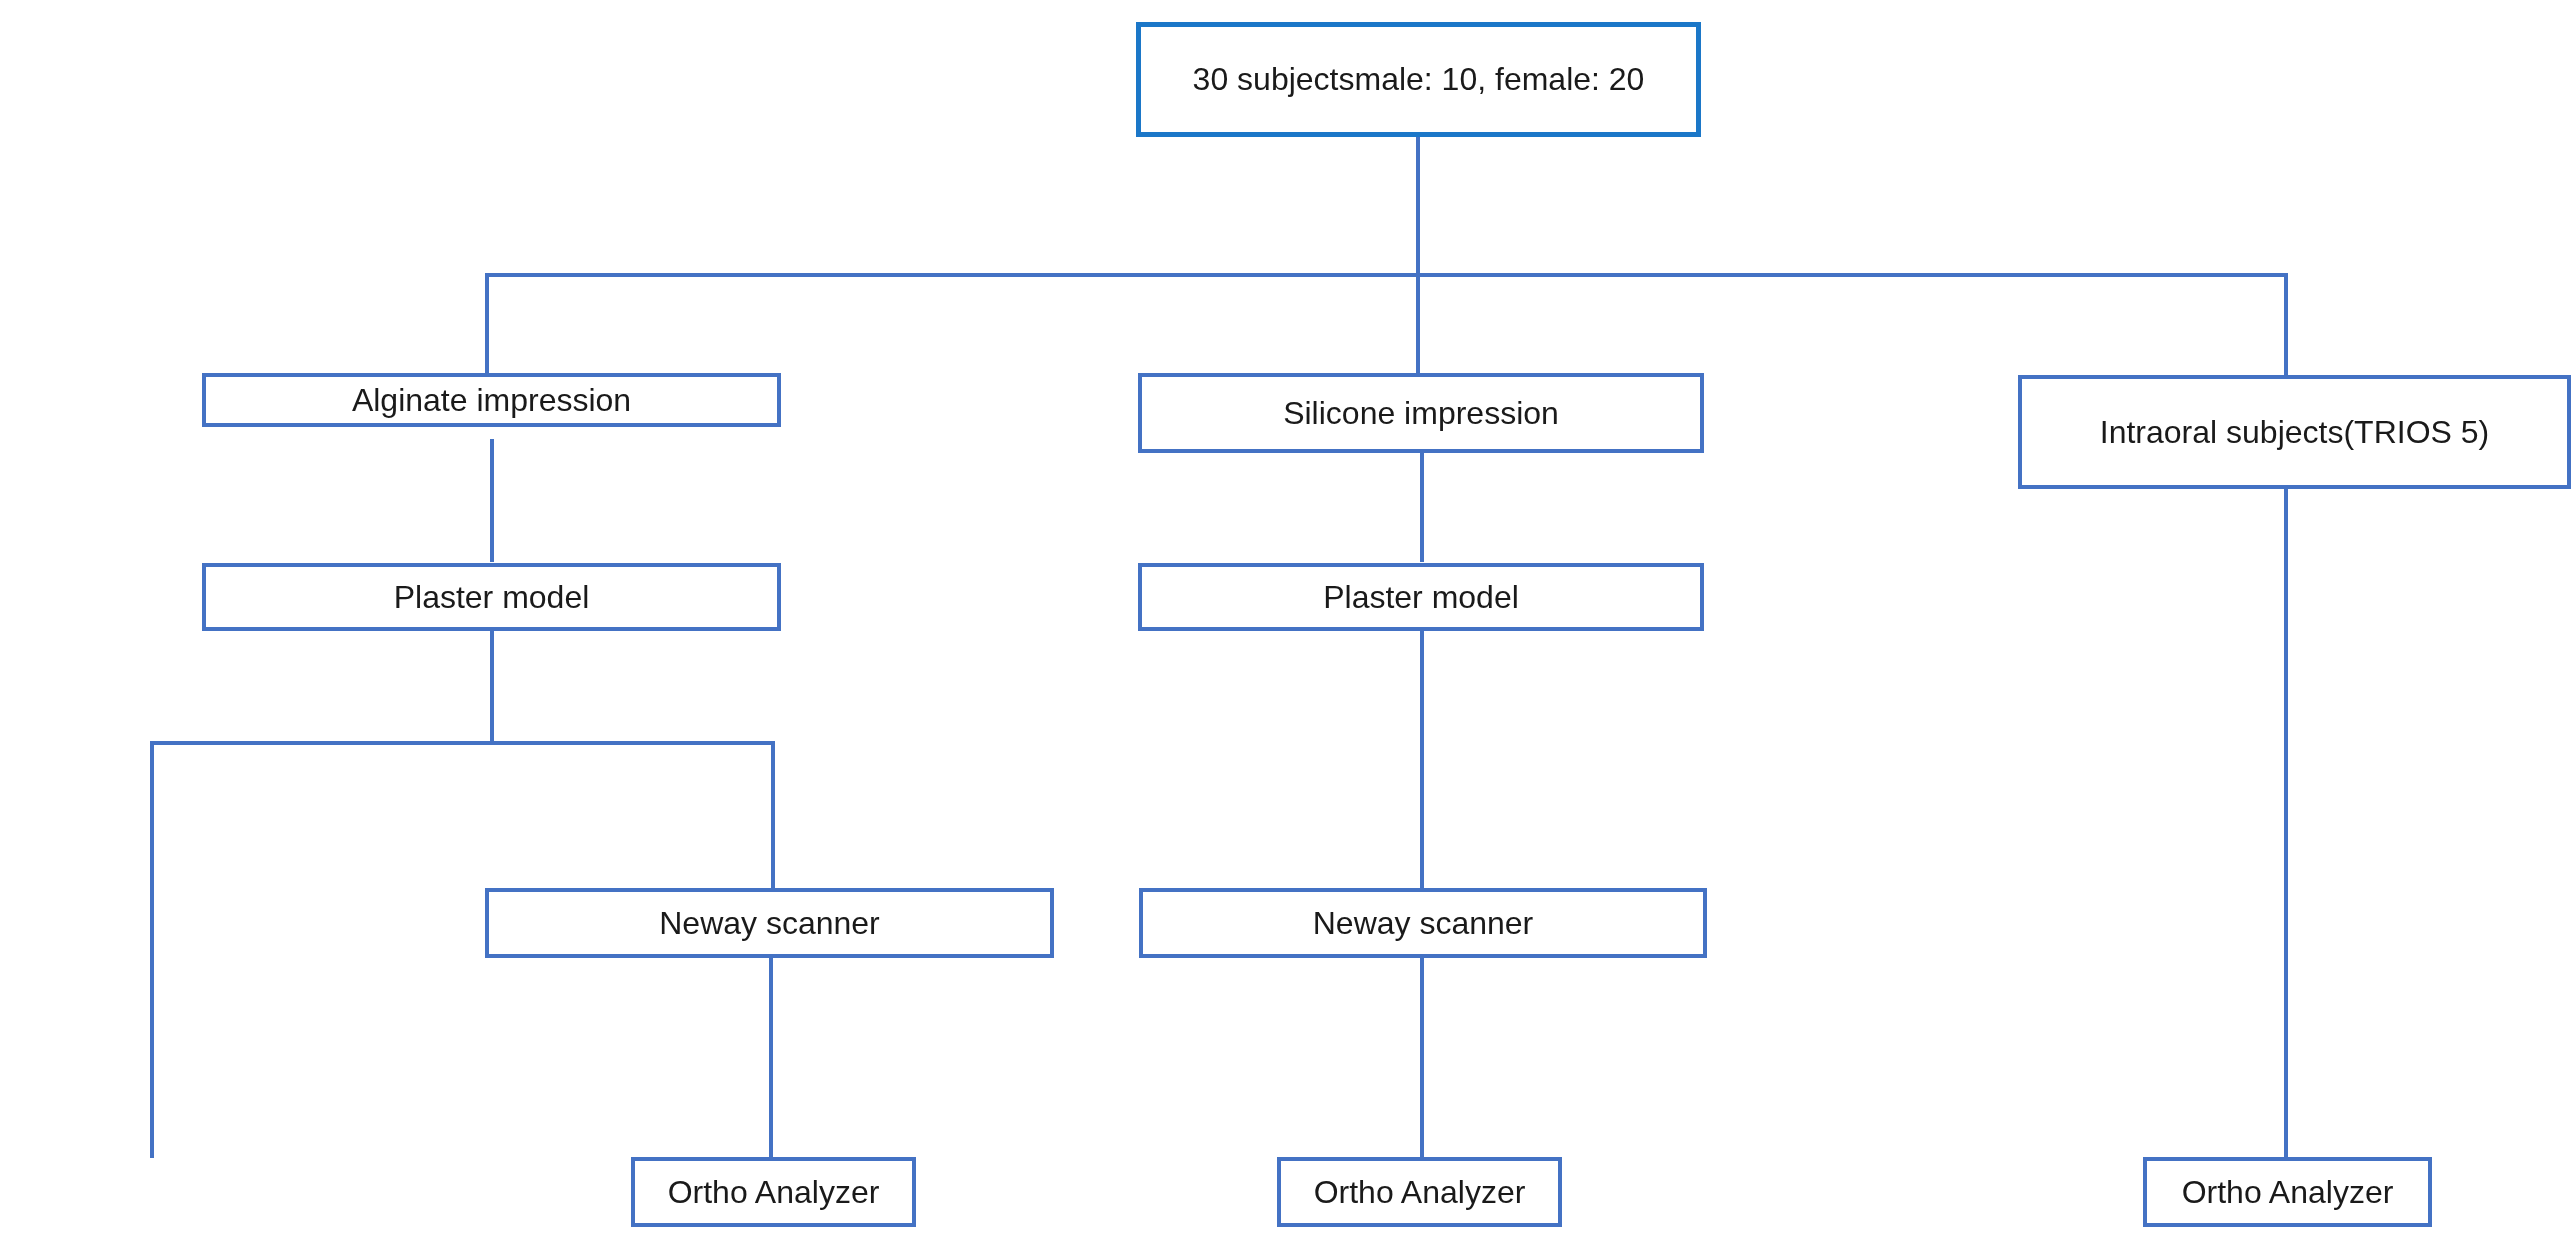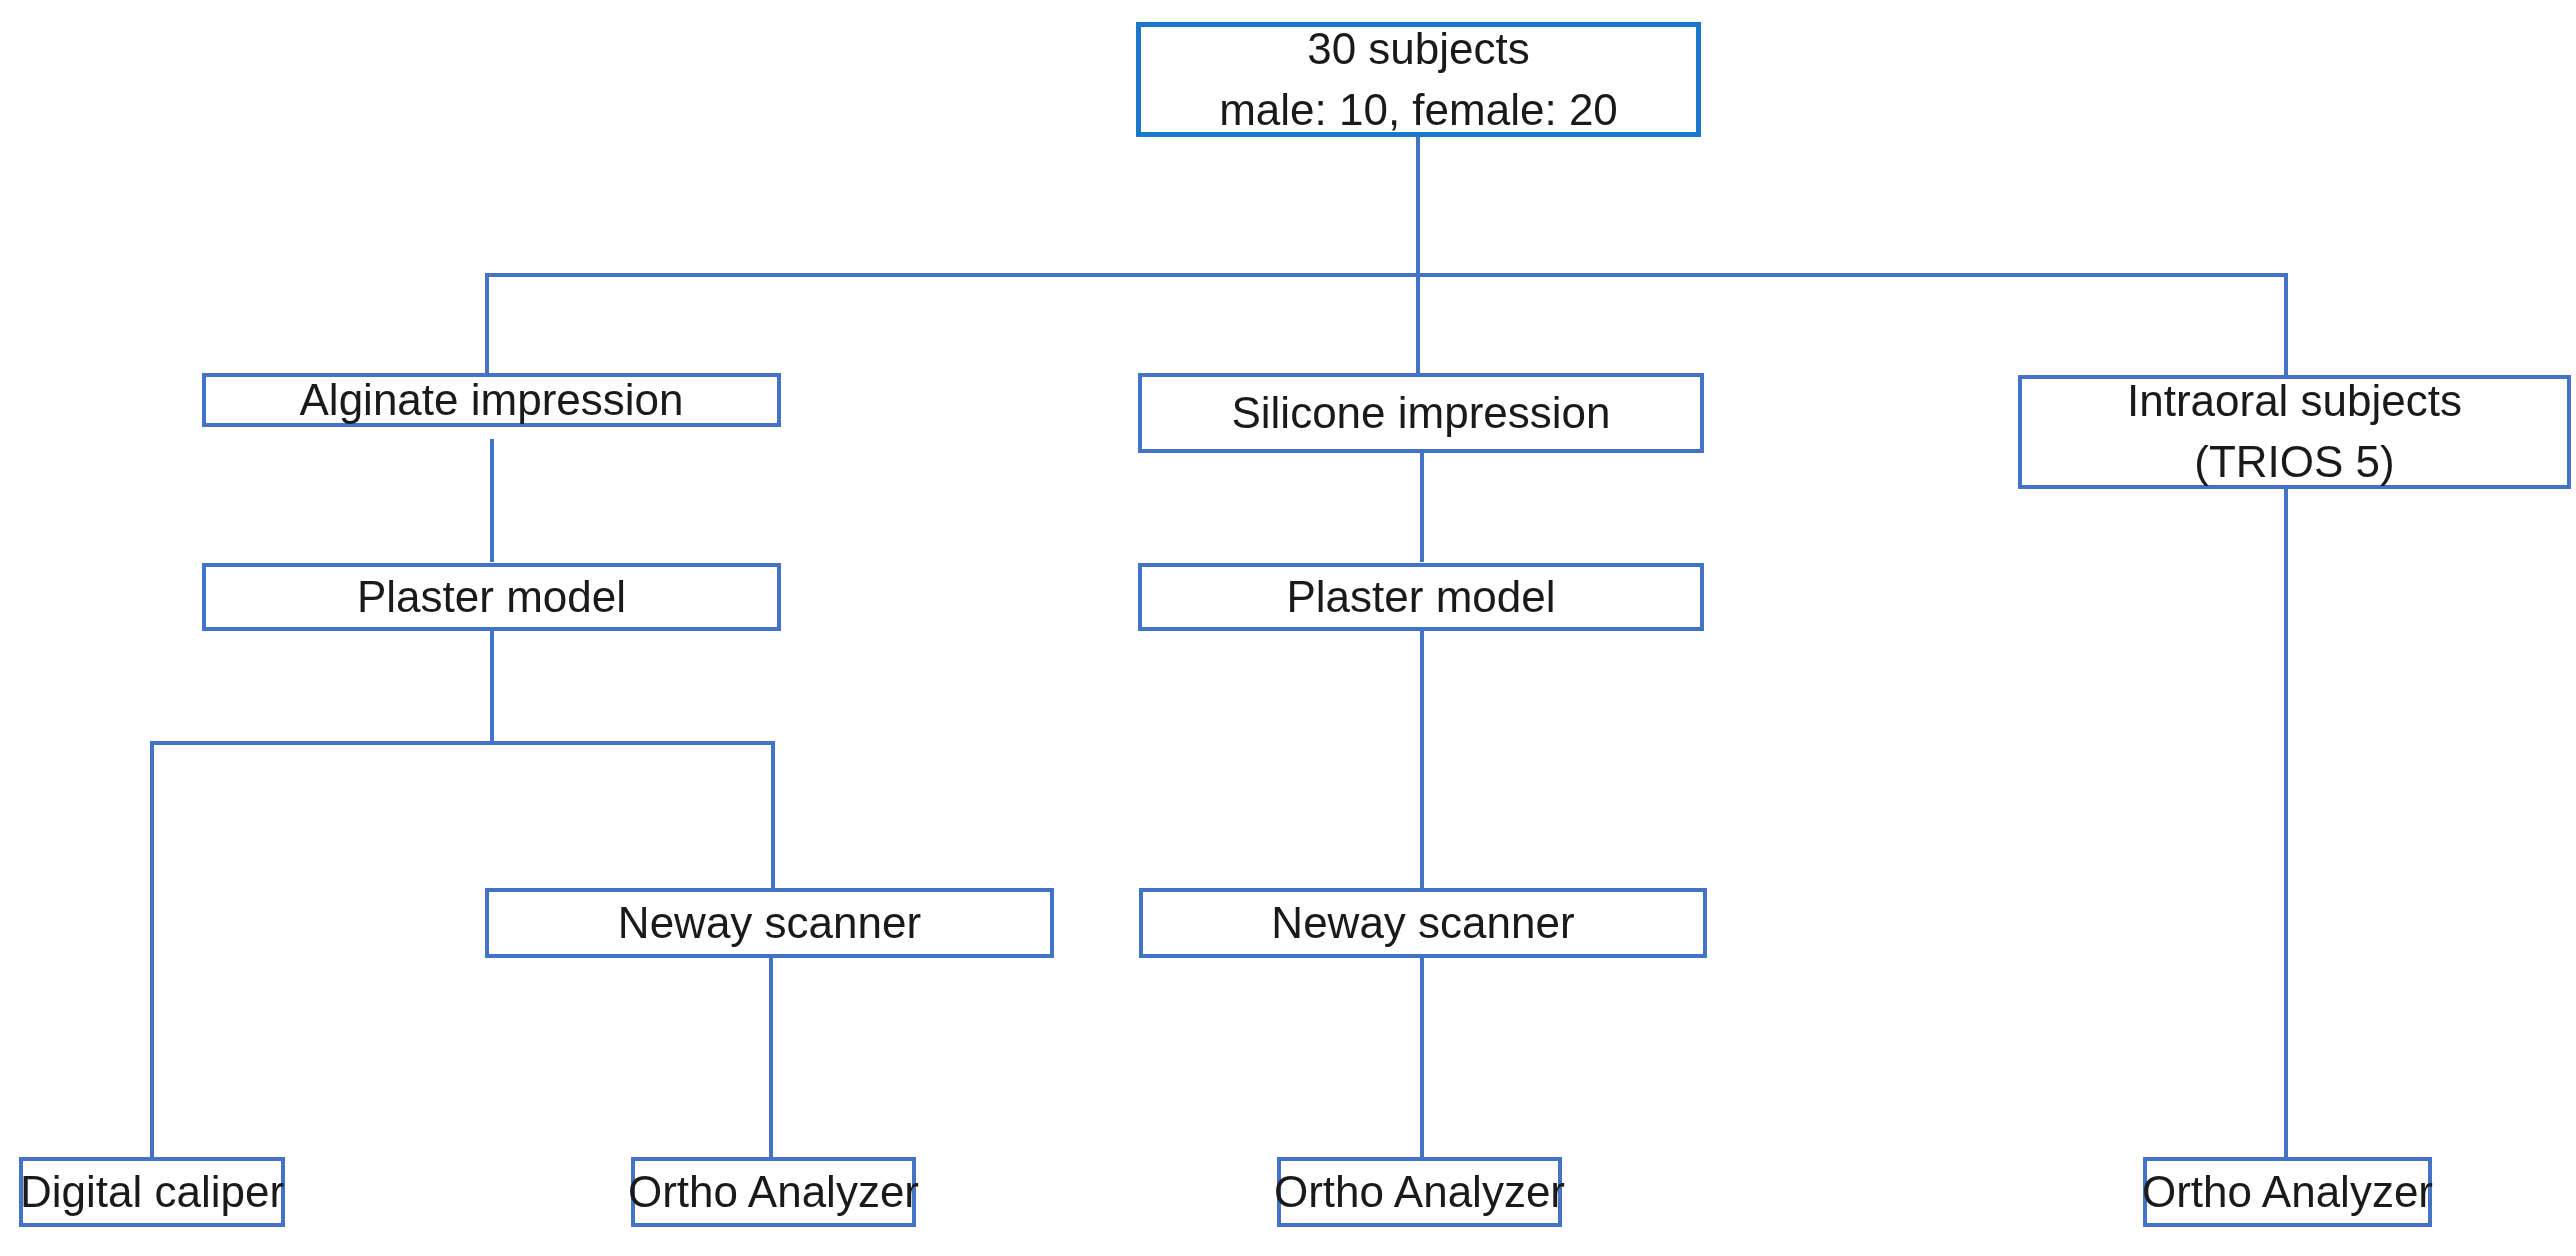--- a/index.html
+++ b/index.html
@@ -15,25 +15,25 @@
     font-family: "Liberation Sans", sans-serif;
     color: #1a1a1a;
     overflow: hidden;
   }
   .node {
     position: absolute;
     box-sizing: border-box;
     background: #ffffff;
     border: 4px solid #4472c4;
     display: flex;
-    flex-direction: column;
+    flex-direction: row;
     align-items: center;
     justify-content: center;
     text-align: center;
-    font-size: 44px;
+    font-size: 32px;
     line-height: 1.38;
     white-space: nowrap;
   }
   .node.root {
     border: 5.5px solid #1b77c8;
   }
   .line {
     position: absolute;
     background: #4472c4;
   }
@@ -100,23 +100,20 @@
   </div>
 
   <div class="node" style="left:485px; top:888px; width:569px; height:70px;">
     <div>Neway scanner</div>
   </div>
 
   <div class="node" style="left:1139px; top:888px; width:568px; height:70px;">
     <div>Neway scanner</div>
   </div>
 
-  <div class="node" style="left:19px; top:1157px; width:266px; height:70px;">
-    <div>Digital caliper</div>
-  </div>
 
   <div class="node" style="left:631px; top:1157px; width:285px; height:70px;">
     <div>Ortho Analyzer</div>
   </div>
 
   <div class="node" style="left:1277px; top:1157px; width:285px; height:70px;">
     <div>Ortho Analyzer</div>
   </div>
 
   <div class="node" style="left:2143px; top:1157px; width:289px; height:70px;">

